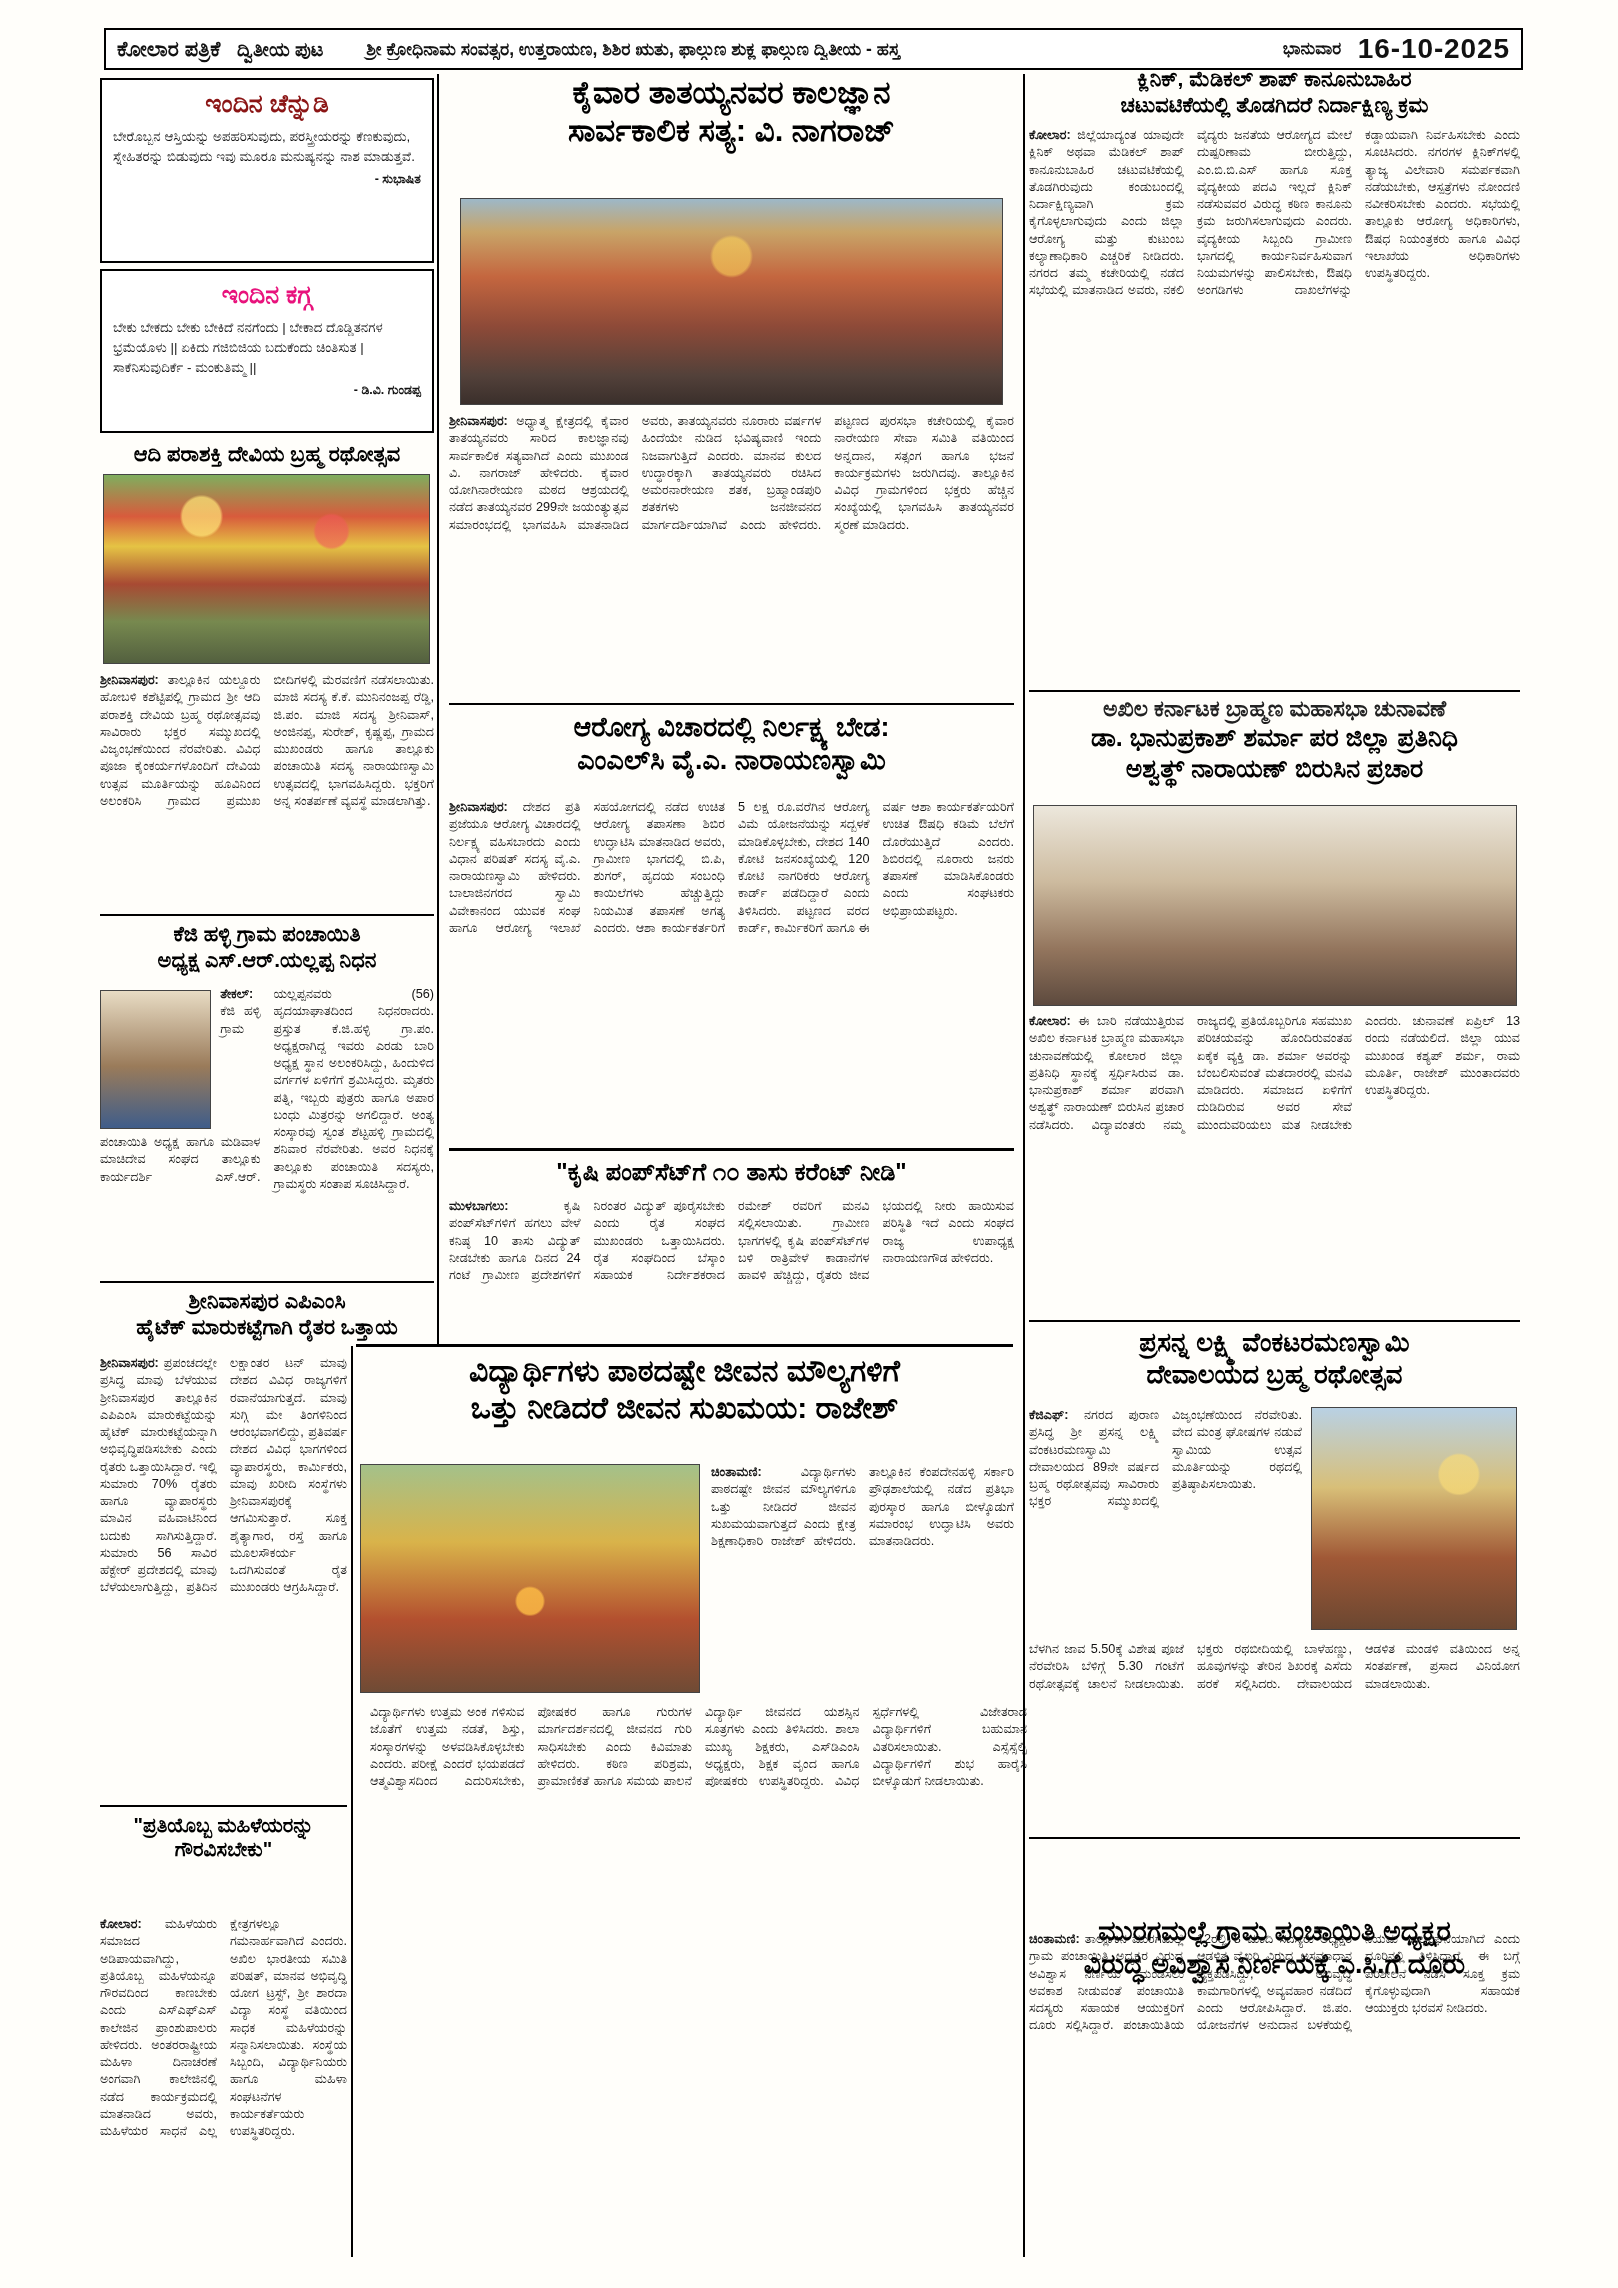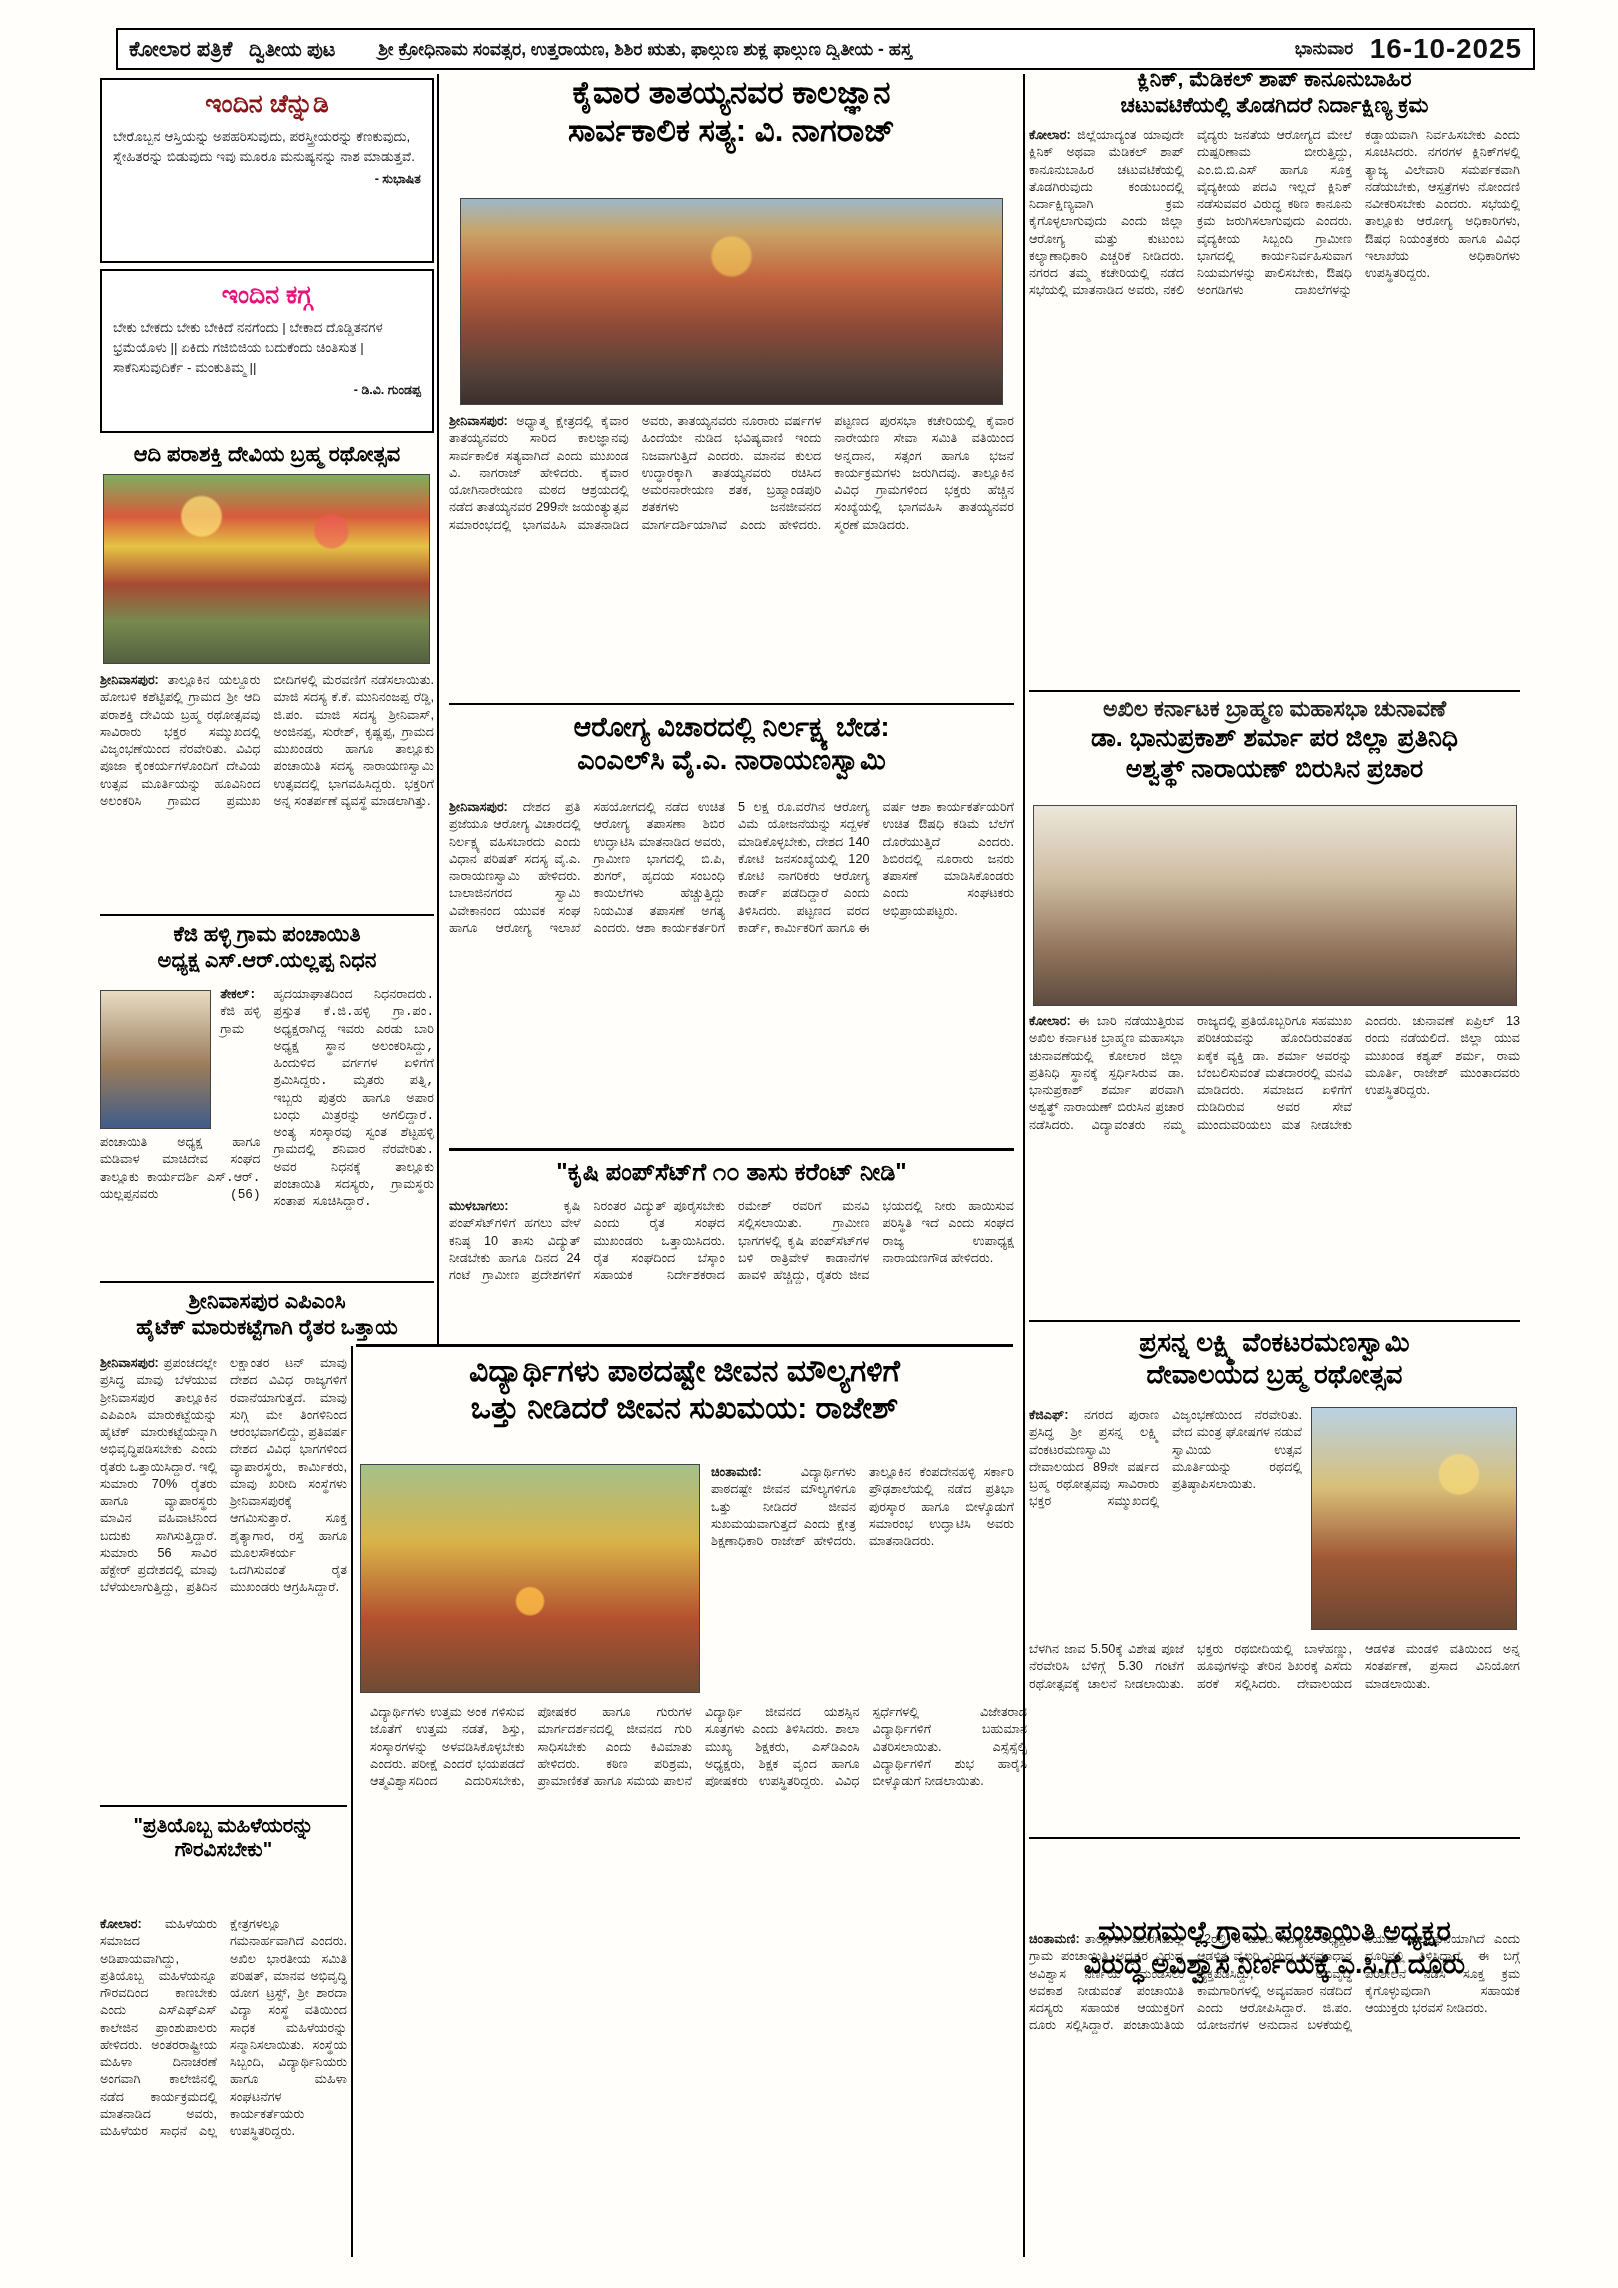--- a/index.html
+++ b/index.html
@@ -47,21 +47,21 @@
     linear-gradient(180deg,#a4c18a 0%,#d9b34a 34%,#b3502f 68%,#6f4b35 100%);}
   .vrule{background:#000;width:1.8px;}
   .hrule{background:#000;height:2.8px;}
   .thinrule{background:#000;height:1.8px;}
 </style>
 </head>
 <body>
 
 <div class="page">
 
-  <div class="abs masthead" style="left:116px;top:28px;width:1419px;height:42px;">
+  <div class="abs masthead" style="left:104px;top:28px;width:1419px;height:42px;">
     <span class="mh-paper">ಕೋಲಾರ ಪತ್ರಿಕೆ</span>
     <span class="mh-page">ದ್ವಿತೀಯ ಪುಟ</span>
     <span class="mh-pan">ಶ್ರೀ ಕ್ರೋಧಿನಾಮ ಸಂವತ್ಸರ, ಉತ್ತರಾಯಣ, ಶಿಶಿರ ಋತು, ಫಾಲ್ಗುಣ ಶುಕ್ಲ ಫಾಲ್ಗುಣ ದ್ವಿತೀಯ - ಹಸ್ತ</span>
     <span class="mh-day">ಭಾನುವಾರ</span>
     <span class="mh-date">16-10-2025</span>
   </div>
 
   <div class="abs vrule" style="left:437px;top:74px;height:1272px;"></div>
   <div class="abs vrule" style="left:351px;top:1346px;height:911px;"></div>
   <div class="abs vrule" style="left:1023px;top:74px;height:2183px;"></div>
@@ -83,21 +83,21 @@
   <div class="abs body-cols c2" style="left:100px;top:672px;width:334px;height:238px;overflow:hidden;">
     <span class="dl">ಶ್ರೀನಿವಾಸಪುರ:</span>
     <span>ತಾಲ್ಲೂಕಿನ ಯಲ್ದೂರು ಹೋಬಳಿ ಕಶೆಟ್ಟಿಪಲ್ಲಿ ಗ್ರಾಮದ ಶ್ರೀ ಆದಿ ಪರಾಶಕ್ತಿ ದೇವಿಯ ಬ್ರಹ್ಮ ರಥೋತ್ಸವವು ಸಾವಿರಾರು ಭಕ್ತರ ಸಮ್ಮುಖದಲ್ಲಿ ವಿಜೃಂಭಣೆಯಿಂದ ನೆರವೇರಿತು. ವಿವಿಧ ಪೂಜಾ ಕೈಂಕರ್ಯಗಳೊಂದಿಗೆ ದೇವಿಯ ಉತ್ಸವ ಮೂರ್ತಿಯನ್ನು ಹೂವಿನಿಂದ ಅಲಂಕರಿಸಿ ಗ್ರಾಮದ ಪ್ರಮುಖ ಬೀದಿಗಳಲ್ಲಿ ಮೆರವಣಿಗೆ ನಡೆಸಲಾಯಿತು. ಮಾಜಿ ಸದಸ್ಯ ಕೆ.ಕೆ. ಮುನಿನಂಜಪ್ಪ ರೆಡ್ಡಿ, ಜಿ.ಪಂ. ಮಾಜಿ ಸದಸ್ಯ ಶ್ರೀನಿವಾಸ್, ಅಂಜಿನಪ್ಪ, ಸುರೇಶ್, ಕೃಷ್ಣಪ್ಪ, ಗ್ರಾಮದ ಮುಖಂಡರು ಹಾಗೂ ತಾಲ್ಲೂಕು ಪಂಚಾಯಿತಿ ಸದಸ್ಯ ನಾರಾಯಣಸ್ವಾಮಿ ಉತ್ಸವದಲ್ಲಿ ಭಾಗವಹಿಸಿದ್ದರು. ಭಕ್ತರಿಗೆ ಅನ್ನ ಸಂತರ್ಪಣೆ ವ್ಯವಸ್ಥೆ ಮಾಡಲಾಗಿತ್ತು.</span>
   </div>
 
   <div class="abs thinrule" style="left:100px;top:914px;width:334px;"></div>
   <div class="abs hl" style="left:100px;top:921px;width:334px;font-size:21px;">
     <div>ಕೆಜಿ ಹಳ್ಳಿ ಗ್ರಾಮ ಪಂಚಾಯಿತಿ</div>
     <div>ಅಧ್ಯಕ್ಷ ಎಸ್.ಆರ್.ಯಲ್ಲಪ್ಪ ನಿಧನ</div>
   </div>
-  <div class="abs body-cols c2" style="left:100px;top:986px;width:334px;height:292px;overflow:hidden;font-family:Liberation Mono, monospace;">
+  <div class="abs body-cols c2" style="left:100px;top:986px;width:334px;height:292px;overflow:hidden;">
     <div class="ph ph-portrait"></div>
     <span class="dl">ತೇಕಲ್:</span>
     <span>ಕೆಜಿ ಹಳ್ಳಿ ಗ್ರಾಮ ಪಂಚಾಯಿತಿ ಅಧ್ಯಕ್ಷ ಹಾಗೂ ಮಡಿವಾಳ ಮಾಚಿದೇವ ಸಂಘದ ತಾಲ್ಲೂಕು ಕಾರ್ಯದರ್ಶಿ ಎಸ್.ಆರ್. ಯಲ್ಲಪ್ಪನವರು (56) ಹೃದಯಾಘಾತದಿಂದ ನಿಧನರಾದರು. ಪ್ರಸ್ತುತ ಕೆ.ಜಿ.ಹಳ್ಳಿ ಗ್ರಾ.ಪಂ. ಅಧ್ಯಕ್ಷರಾಗಿದ್ದ ಇವರು ಎರಡು ಬಾರಿ ಅಧ್ಯಕ್ಷ ಸ್ಥಾನ ಅಲಂಕರಿಸಿದ್ದು, ಹಿಂದುಳಿದ ವರ್ಗಗಳ ಏಳಿಗೆಗೆ ಶ್ರಮಿಸಿದ್ದರು. ಮೃತರು ಪತ್ನಿ, ಇಬ್ಬರು ಪುತ್ರರು ಹಾಗೂ ಅಪಾರ ಬಂಧು ಮಿತ್ರರನ್ನು ಅಗಲಿದ್ದಾರೆ. ಅಂತ್ಯ ಸಂಸ್ಕಾರವು ಸ್ವಂತ ಶೆಟ್ಟಹಳ್ಳಿ ಗ್ರಾಮದಲ್ಲಿ ಶನಿವಾರ ನೆರವೇರಿತು. ಅವರ ನಿಧನಕ್ಕೆ ತಾಲ್ಲೂಕು ಪಂಚಾಯಿತಿ ಸದಸ್ಯರು, ಗ್ರಾಮಸ್ಥರು ಸಂತಾಪ ಸೂಚಿಸಿದ್ದಾರೆ.</span>
   </div>
 
   <div class="abs thinrule" style="left:100px;top:1281px;width:334px;"></div>
   <div class="abs hl" style="left:100px;top:1288px;width:334px;font-size:21px;">
     <div>ಶ್ರೀನಿವಾಸಪುರ ಎಪಿಎಂಸಿ</div>
     <div>ಹೈಟೆಕ್ ಮಾರುಕಟ್ಟೆಗಾಗಿ ರೈತರ ಒತ್ತಾಯ</div>
   </div>

